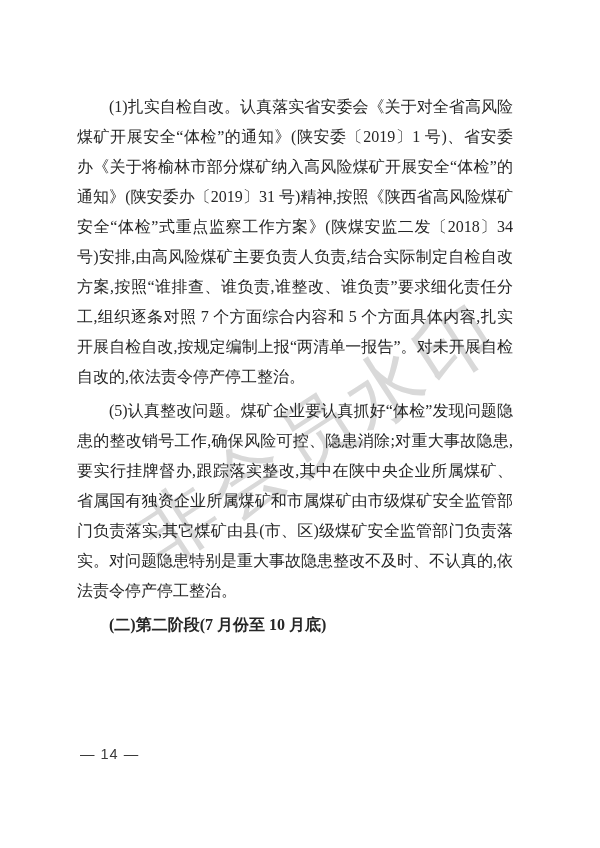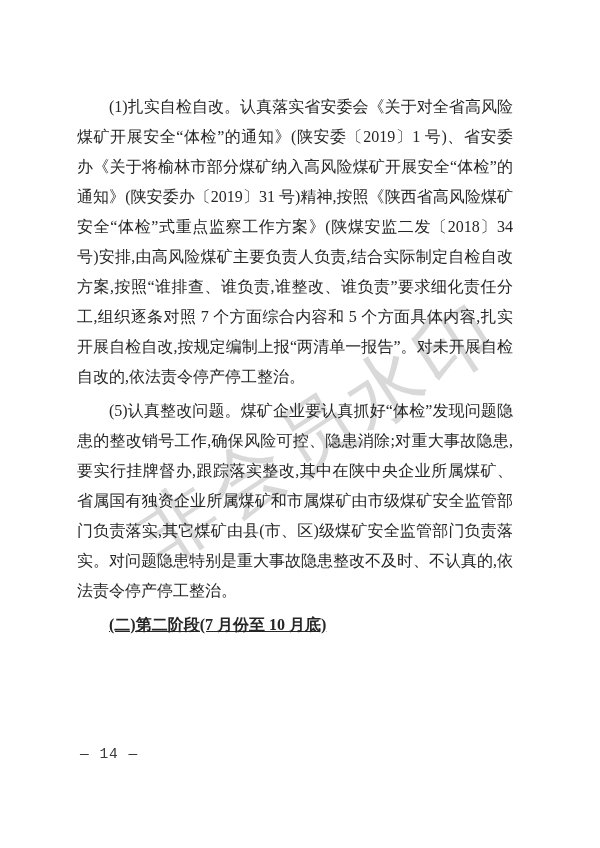--- a/index.html
+++ b/index.html
@@ -42,30 +42,29 @@
     text-align: justify;
     text-justify: inter-character;
   }
   .content p {
     margin: 4px;
     text-indent: 2em;
   }
   .content p.heading {
     font-weight: 700;
     white-space: nowrap;
-    text-decoration: underline;
   }
   .page-number {
     position: absolute;
     left: 80px;
     top: 746px;
     font-size: 14.5px;
     letter-spacing: 1px;
     color: #3a3a3a;
-    font-family: Liberation Mono, monospace;
+    font-family: Liberation Sans, sans-serif;
   }
 </style>
 </head>
 <body>
 
 <div class="page">
 
   <div class="watermark">非会员水印</div>
 
   <div class="content">

